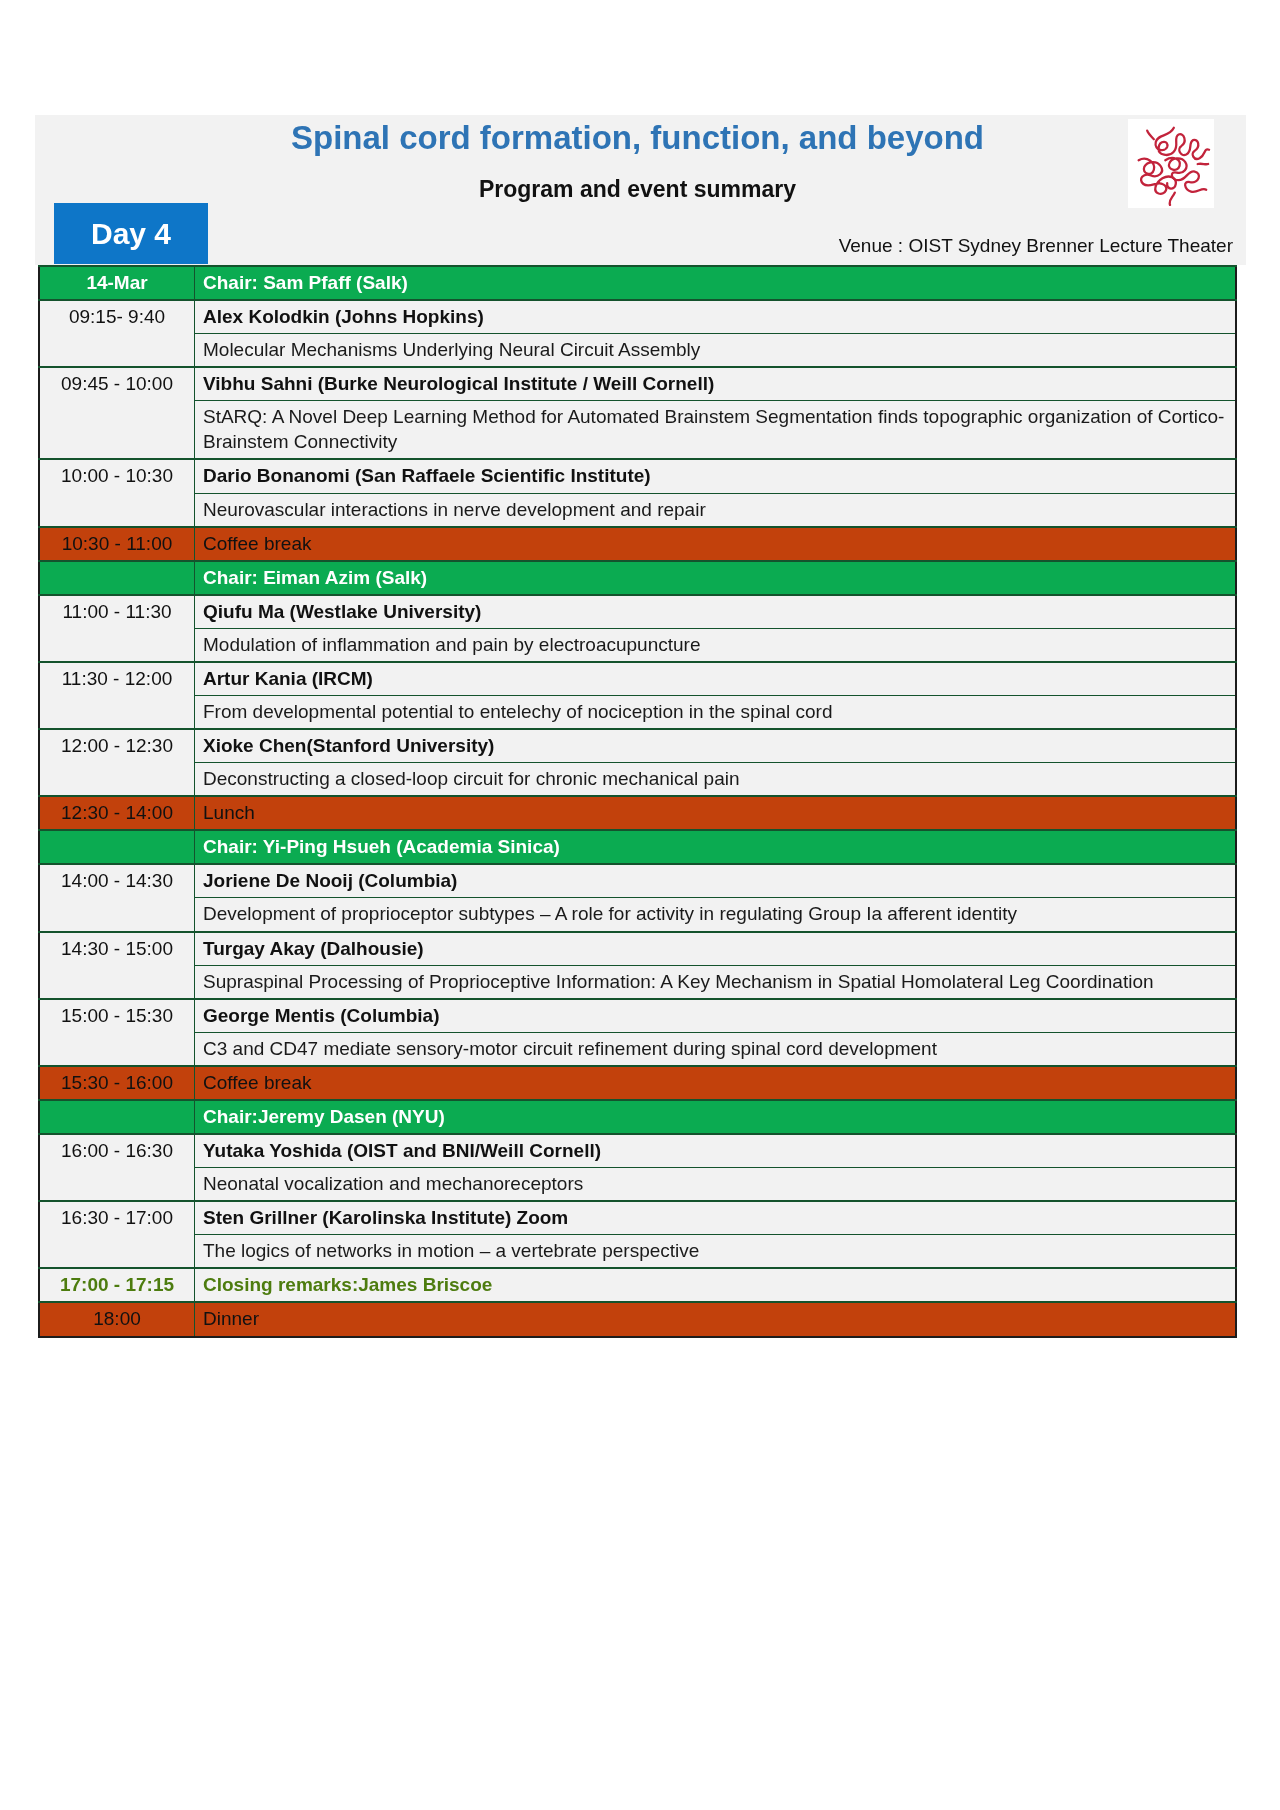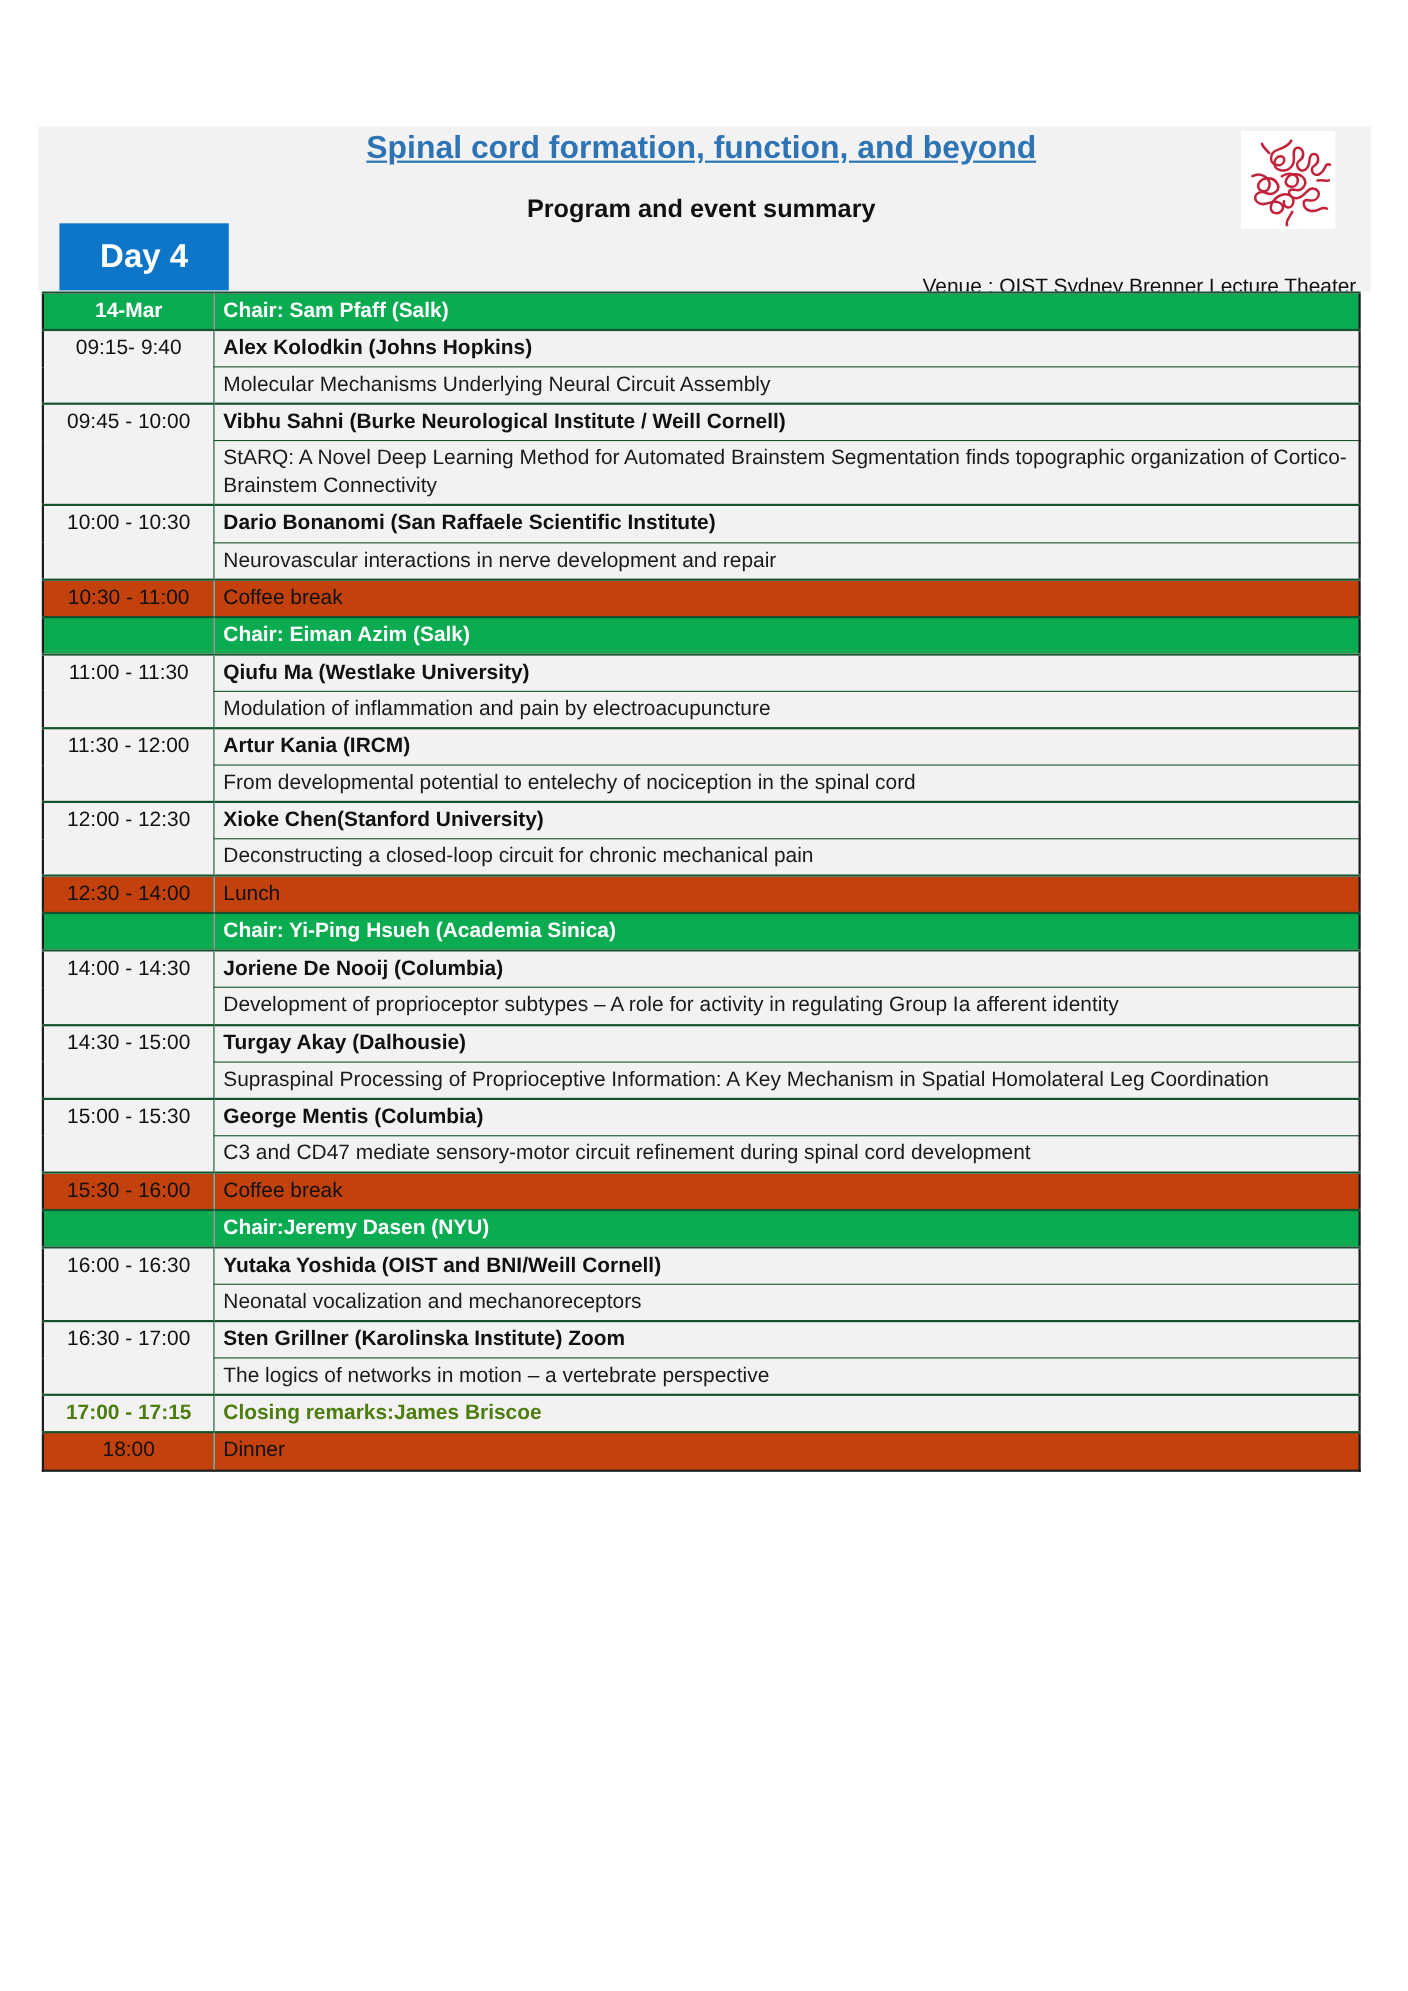--- a/index.html
+++ b/index.html
@@ -9,40 +9,39 @@
     font-family:"Liberation Sans","DejaVu Sans",sans-serif;
     position:relative;
     color:#1a1a1a;
   }
   .band{
     position:absolute;left:35px;top:115px;width:1211px;height:150px;
     background:#F2F2F2;
   }
   .doc-title{
     position:absolute;left:38px;top:119px;width:1199px;
-    text-align:center;font-size:29px;font-weight:bold;color:#2E74B5;
+    text-align:center;font-size:33px;font-weight:bold;color:#2E74B5;
     letter-spacing:0px;
-    text-decoration:underline;
   }
   .doc-subtitle{
     position:absolute;left:38px;top:176px;width:1199px;
     text-align:center;font-size:23px;font-weight:bold;color:#111111;
   }
   .logo-box{
     position:absolute;left:1128px;top:119px;width:86px;height:89px;
     background:#ffffff;display:flex;align-items:center;justify-content:center;
   }
   .logo-box svg{width:80px;height:84px;}
   .day-box{
     position:absolute;left:54px;top:203px;width:154px;height:61px;
     background:#0E76C8;color:#ffffff;font-size:30px;font-weight:bold;
     display:flex;align-items:center;justify-content:center;
   }
   .venue-line{
-    position:absolute;left:192px;top:250px;width:1041px;
+    position:absolute;left:192px;top:235px;width:1041px;
     text-align:right;font-size:19px;color:#111111;padding-right:2px;
   }
   table.schedule{
     position:absolute;left:38px;top:265px;width:1199px;
     border-collapse:collapse;
     background:#F2F2F2;
     font-size:19px;
     table-layout:fixed;
   }
   table.schedule{border:2px solid #1c1c1c;}

